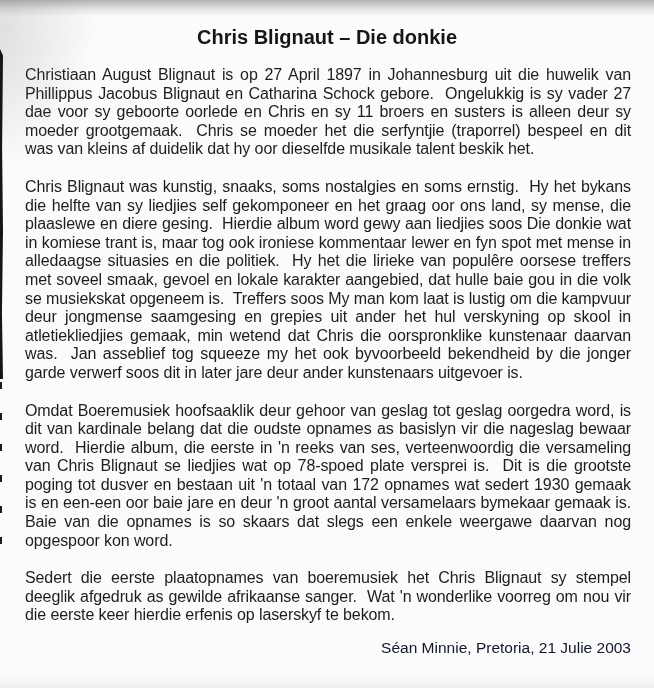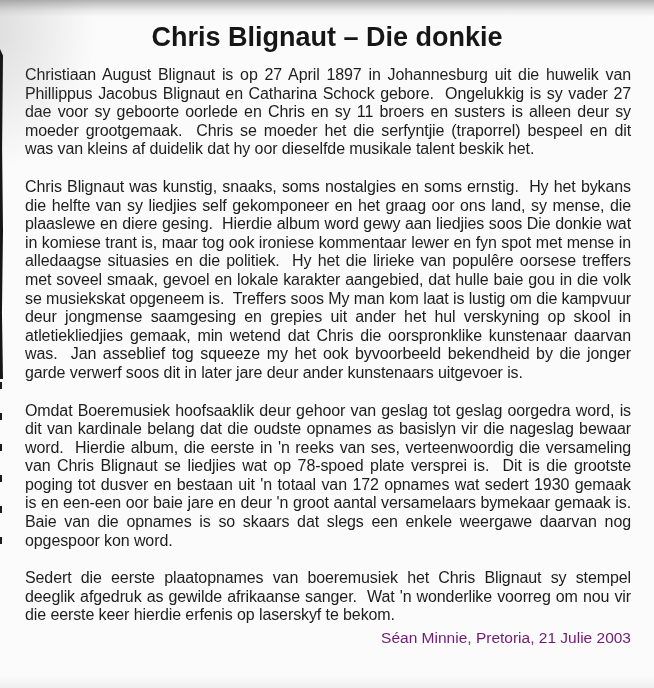--- a/index.html
+++ b/index.html
@@ -51,47 +51,47 @@
     position: absolute;
     left: 0; right: 0; bottom: 0;
     height: 12px;
     background: linear-gradient(to top, #efefef, rgba(251,251,251,0));
     pointer-events: none;
   }
   
   .title {
     margin: 21px 20px 0 20px;
     text-align: center;
-    font-size: 27px;
+    font-size: 20px;
     line-height: 33px;
     font-weight: bold;
     color: #161616;
   }
   .content {
     padding: 12px 23px 0 25px;
   }
   .content p {
     margin: 0 0 19px 0;
     font-size: 16px;
     line-height: 18.6px;
     letter-spacing: -0.1px;
     text-align: justify;
     white-space: pre-wrap;
   }
   .content p:last-child {
-    margin-bottom: 4px;
+    margin-bottom: 14px;
   }
   .content .italic {
   }
   .signature {
     padding: 0 23px 0 25px;
     text-align: right;
     font-size: 15.5px;
     line-height: 18px;
-    color: #701a75;
+    color: #0f172a;
   }
 </style>
 </head>
 <body>
 
 <div class="page">
   <div class="top-band"></div>
   <div class="corner-shade"></div>
   <div class="edge-left"></div>
   <div class="edge-left-dashes"></div>

